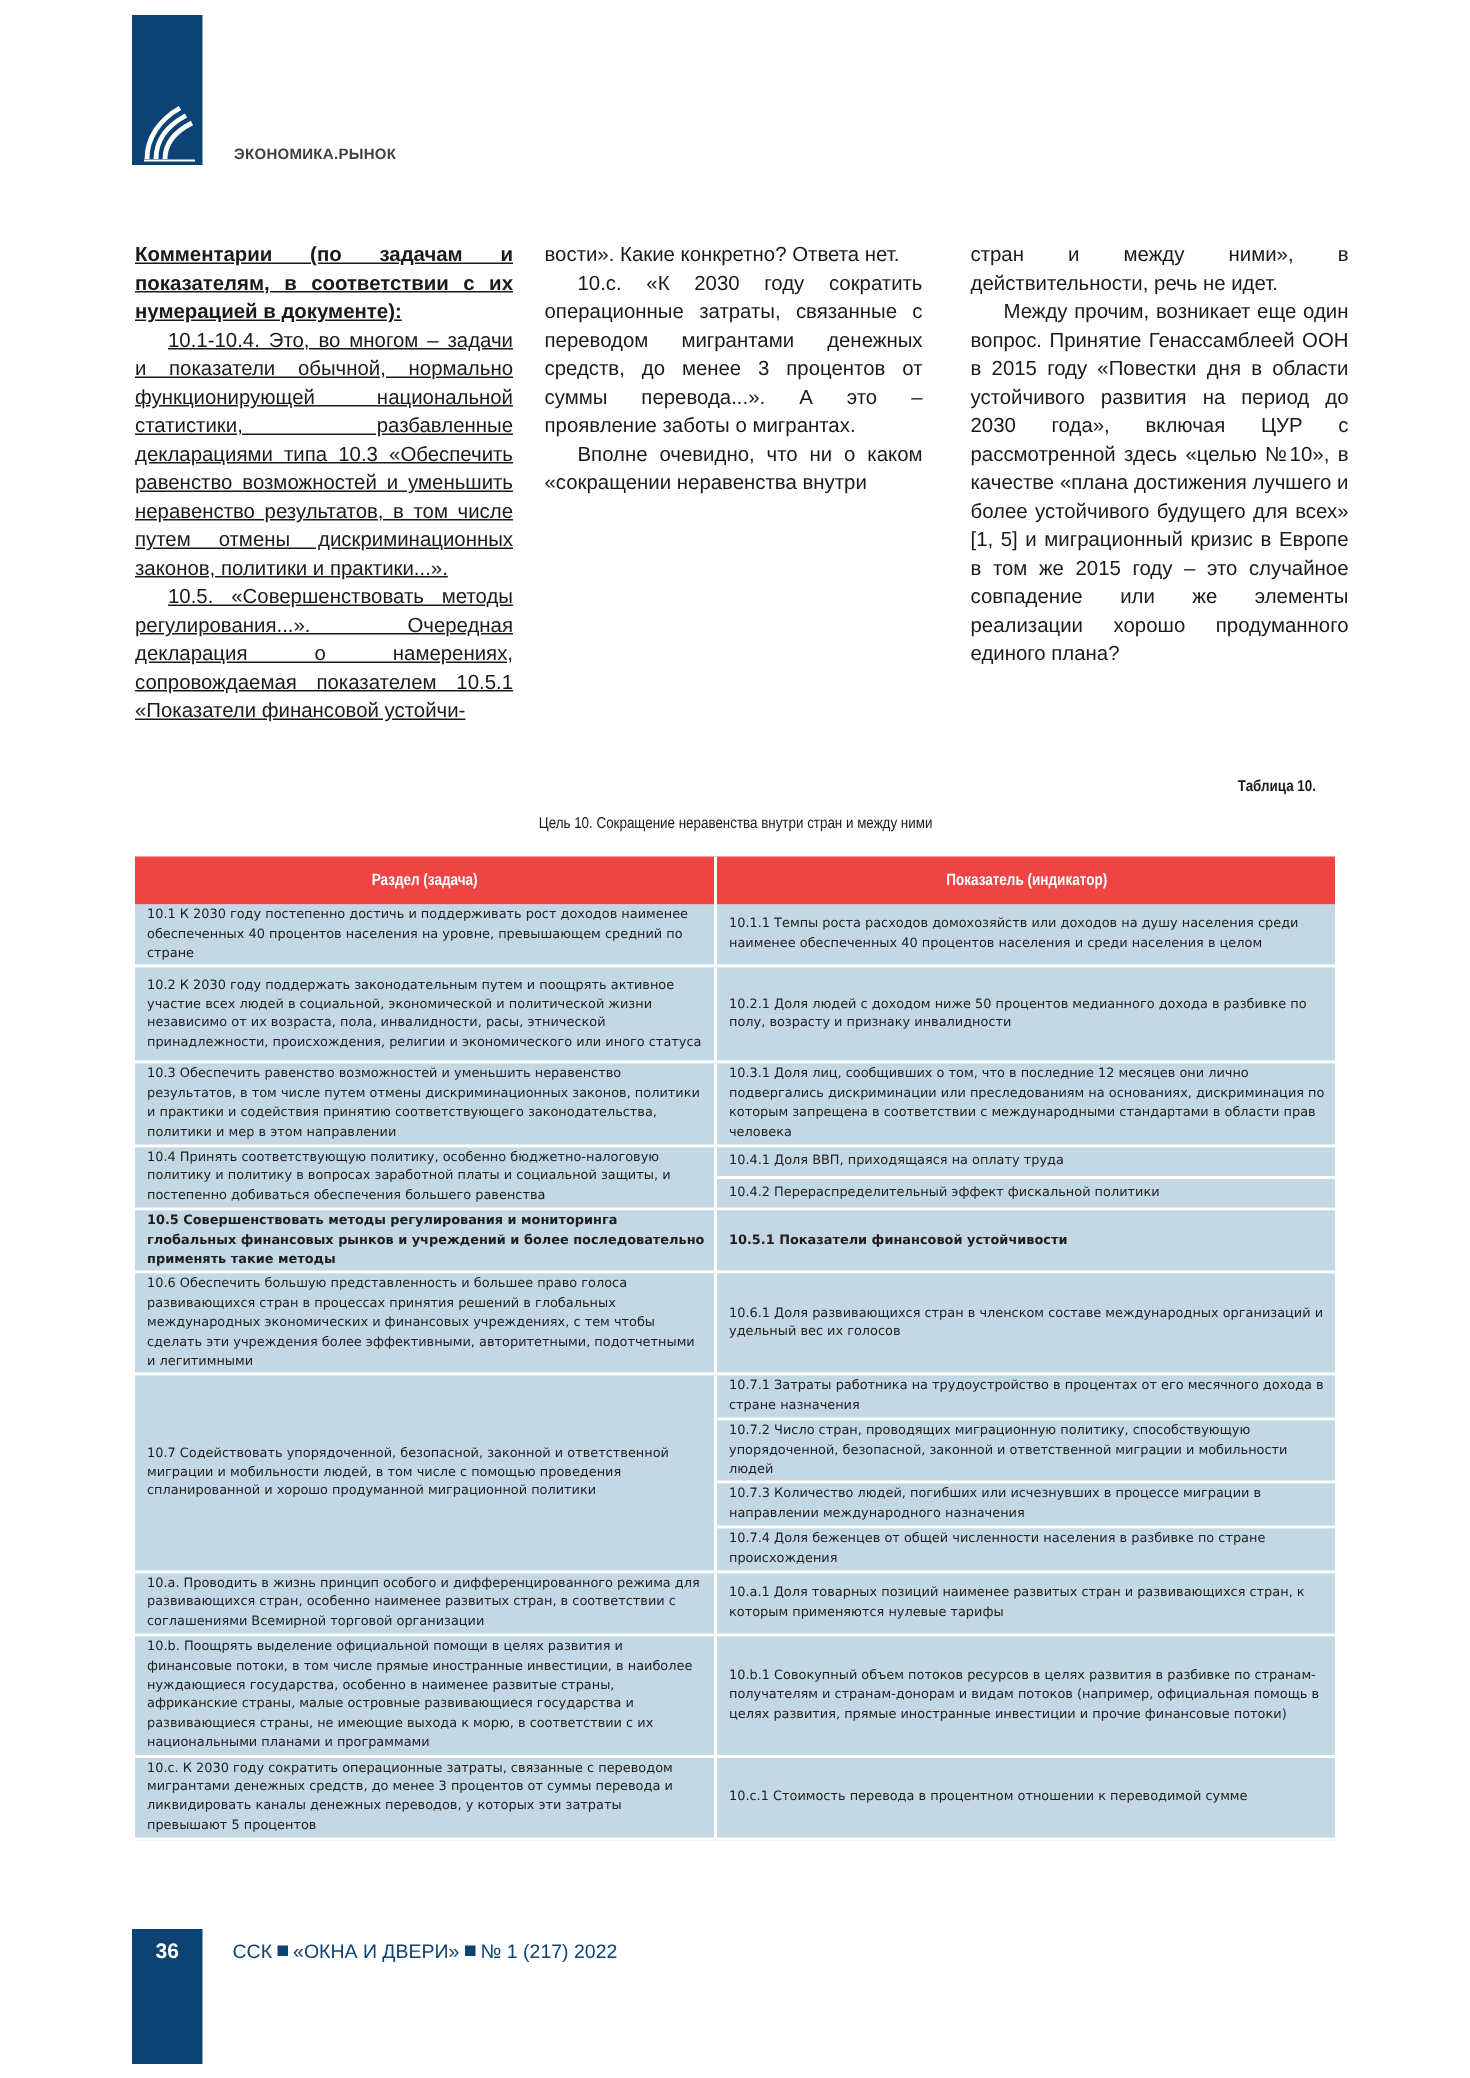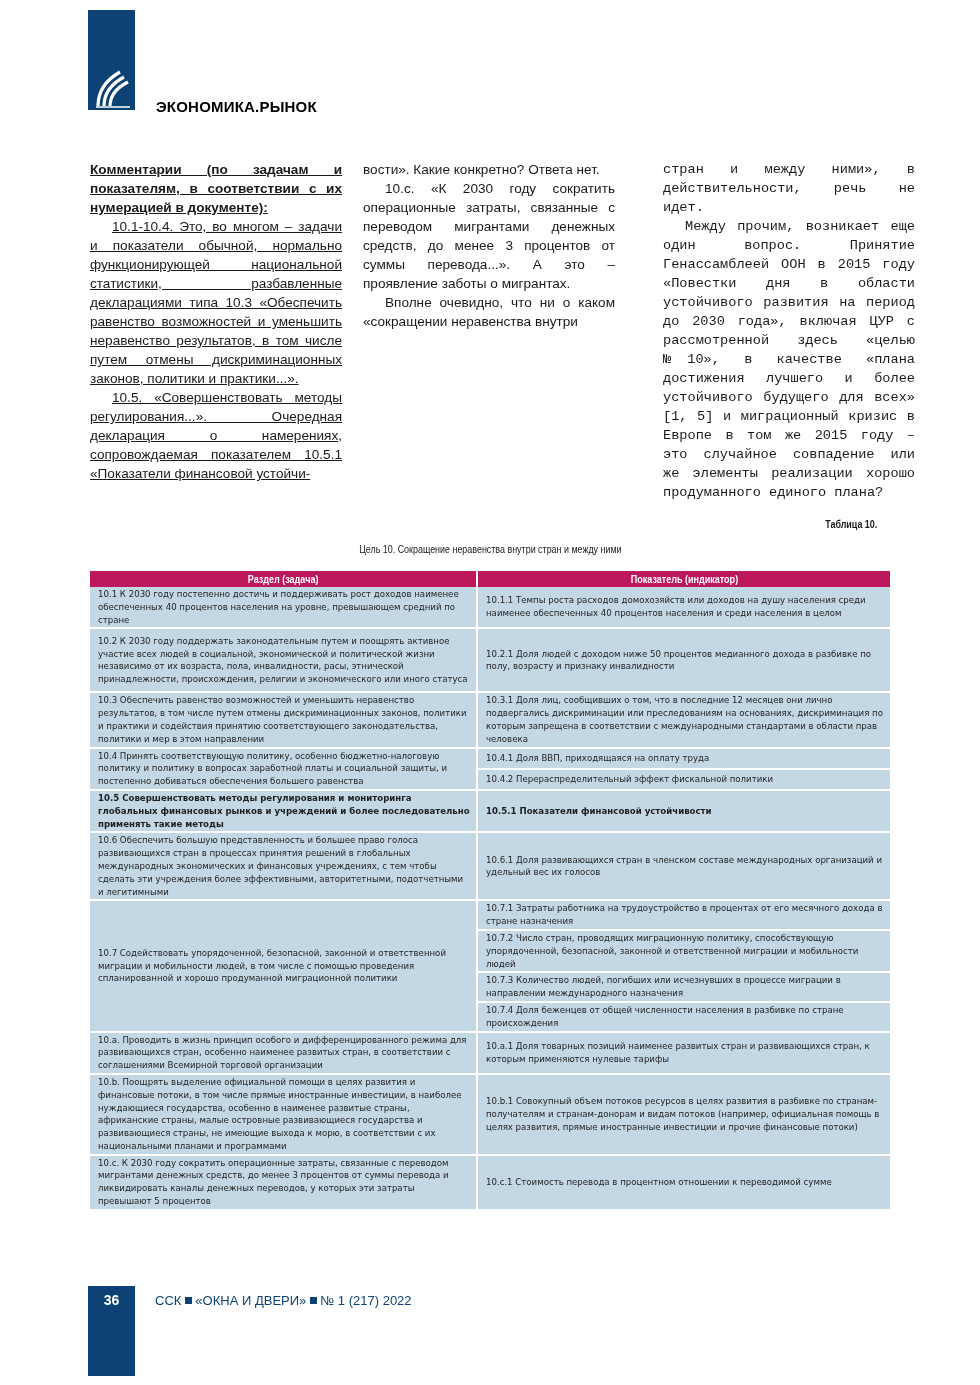--- a/index.html
+++ b/index.html
@@ -1,35 +1,35 @@
 <!DOCTYPE html>
 <html><head>
 <meta charset="utf-8">
 <style>
   html, body { margin: 0; padding: 0; background: #ffffff; }
   body { width: 980px; height: 1385px; position: relative; overflow: hidden; font-family: "Liberation Sans", sans-serif; color: #1a1a1a; }
 
   .top-bar { position: absolute; left: 88px; top: 10px; width: 47px; height: 100px; background: #0d4374; }
   .logo { position: absolute; left: 92px; top: 66px; width: 40px; height: 44px; }
-  .section-title { position: absolute; left: 156px; top: 98px; font-size: 15px; font-weight: bold; color: #000000; letter-spacing: 0.2px; }
+  .section-title { position: absolute; left: 156px; top: 98px; font-size: 10px; font-weight: bold; color: #404040; letter-spacing: 0.2px; }
 
   .col { position: absolute; top: 160px; width: 252px; font-size: 13.6px; line-height: 19px; text-align: justify; }
   .col p { margin: 0; text-indent: 22px; }
   .col p.noindent { text-indent: 0; }
   .col p.bold { font-weight: bold; }
   .col1 { left: 90px; text-decoration: underline; }
   .col2 { left: 363px; }
-  .col3 { left: 663px; font-family: Liberation Mono, monospace; }
+  .col3 { left: 647px; }
 
   .table-num { position: absolute; right: 103px; top: 518px; font-size: 10.5px; font-weight: bold; font-family: "Liberation Sans", sans-serif; transform: scaleX(0.85); transform-origin: right; }
   .table-title { position: absolute; left: 0; width: 980px; top: 543px; text-align: center; font-size: 10.5px; font-weight: normal; }
   .table-title span { display: inline-block; transform: scaleX(0.85); }
 
   table.goal { position: absolute; left: 90px; top: 571px; width: 800px; border-collapse: separate; border-spacing: 0; table-layout: fixed; font-family: "DejaVu Sans", sans-serif; font-size: 8.6px; line-height: 12.8px; color: #1e1e1e; }
-  table.goal th { background: #be185d; color: #ffffff; font-family: "Liberation Sans", sans-serif; font-size: 11px; font-weight: bold; height: 16px; padding: 0; border-right: 2px solid #ffffff; }
+  table.goal th { background: #ef4444; color: #ffffff; font-family: "Liberation Sans", sans-serif; font-size: 11px; font-weight: bold; height: 32px; padding: 0; border-right: 2px solid #ffffff; }
   table.goal th span { display: inline-block; transform: scaleX(0.82); }
   table.goal th:last-child { border-right: none; }
   table.goal td { background: #c3d7e4; padding: 1px 6px 1px 8px; vertical-align: middle; border-bottom: 2px solid #ffffff; border-right: 2px solid #ffffff; }
   table.goal td:last-child { border-right: none; }
   table.goal col.c1 { width: 388px; }
   table.goal col.c2 { width: 412px; }
 
   .bottom-bar { position: absolute; left: 88px; top: 1286px; width: 47px; height: 90px; background: #0d4374; }
   .page-num { position: absolute; left: 88px; top: 1292px; width: 47px; text-align: center; color: #ffffff; font-weight: bold; font-size: 14px; }
   .footer { position: absolute; left: 155px; top: 1293px; font-size: 13px; color: #0d4374; white-space: nowrap; }

